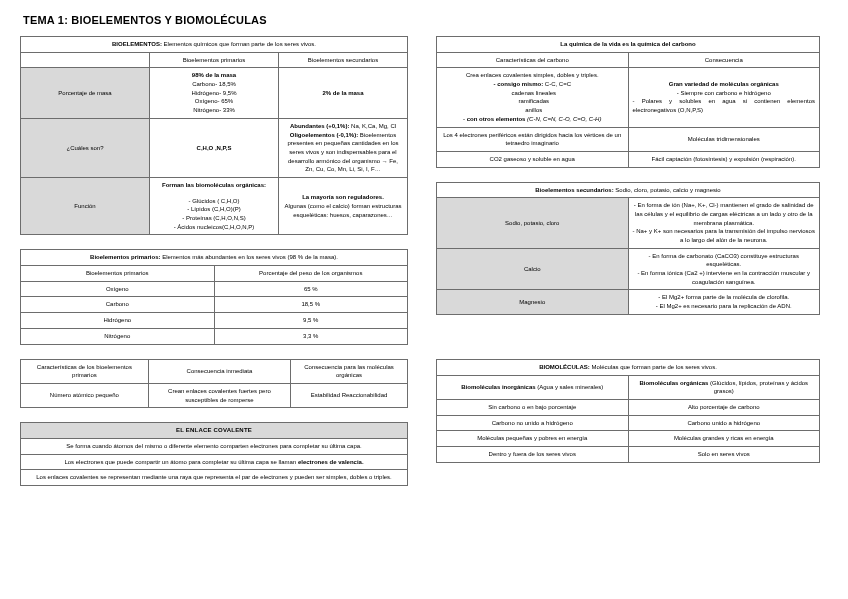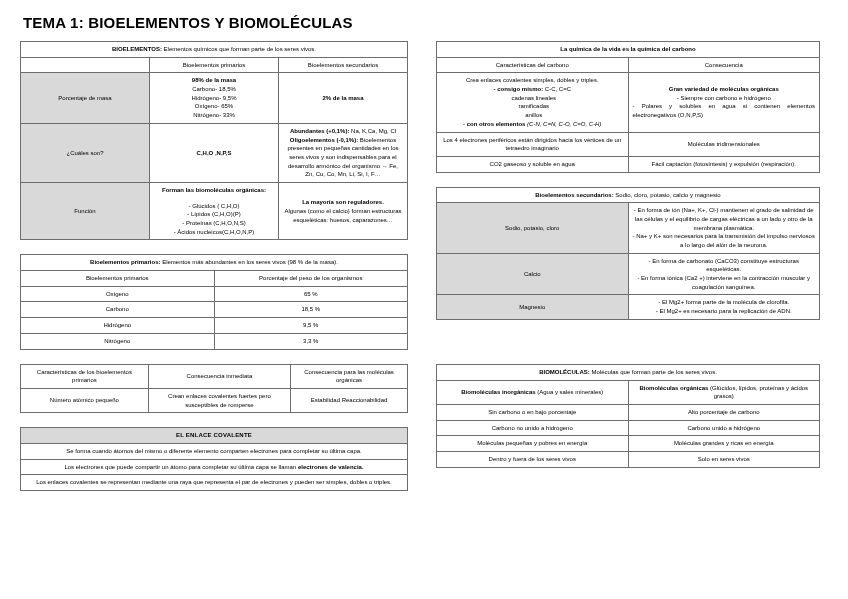--- a/index.html
+++ b/index.html
@@ -15,21 +15,21 @@
     overflow: hidden;
   }
   .page {
     position: relative;
     width: 848px;
     height: 599px;
     box-sizing: border-box;
     padding: 14px 20px 0 20px;
   }
   .doc-title {
-    font-size: 15px;
+    font-size: 11px;
     font-weight: bold;
     letter-spacing: 0.2px;
     margin: 0 0 10px 3px;
   }
   .columns {
     display: flex;
     align-items: flex-start;
     gap: 0;
   }
   .col-left {

